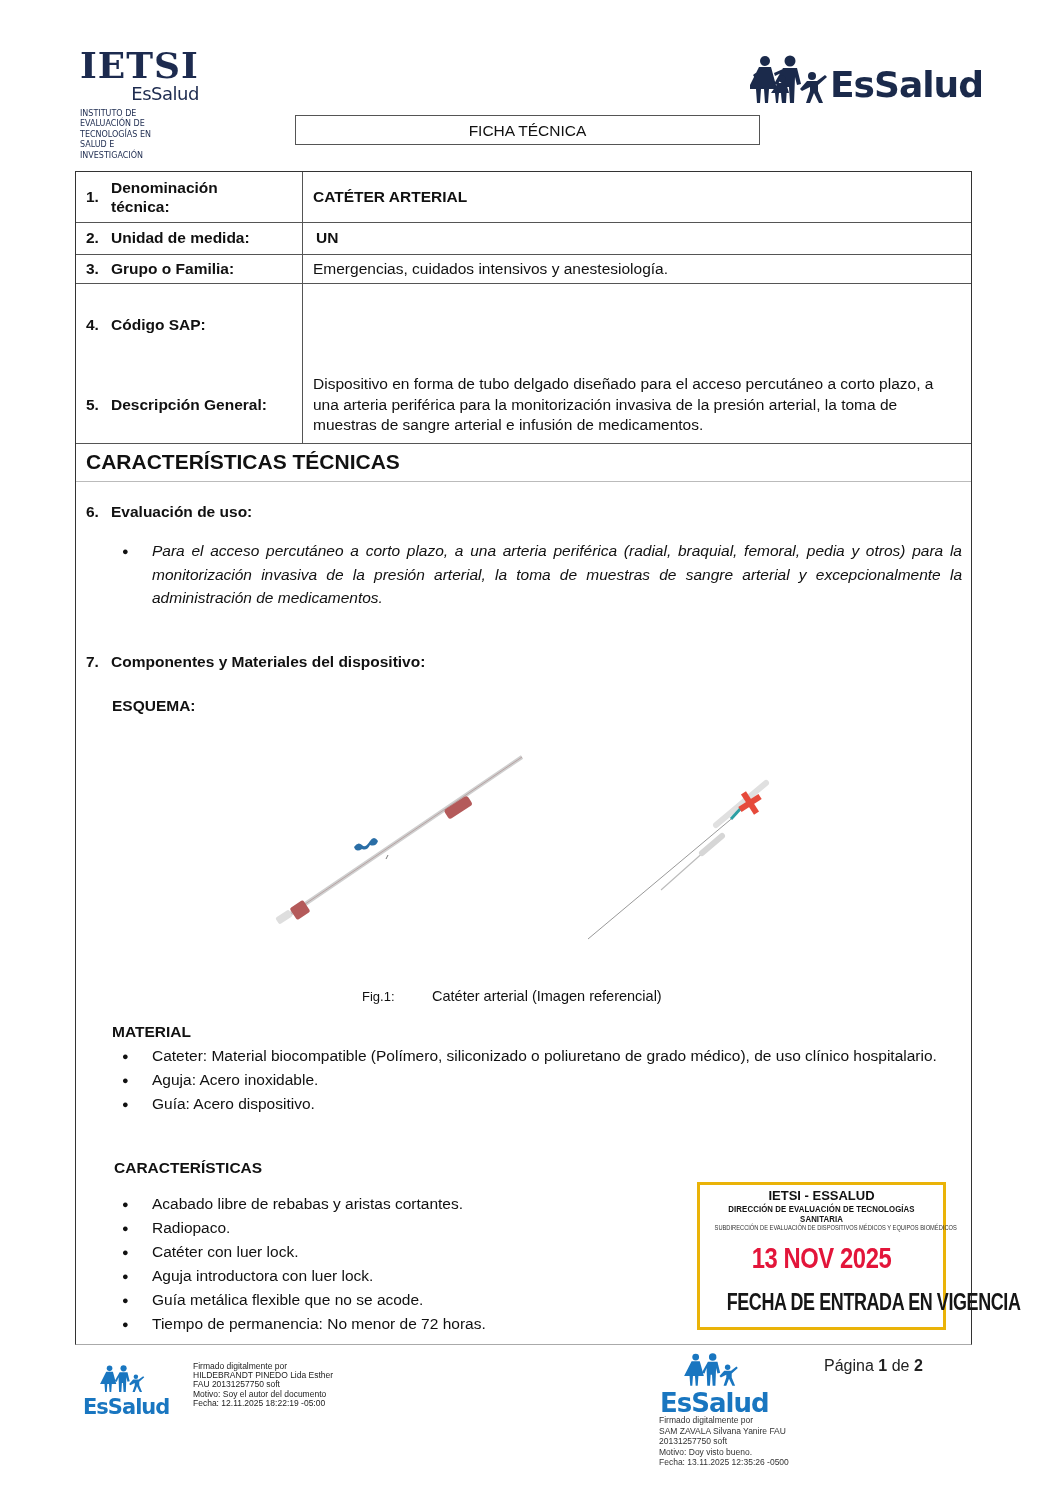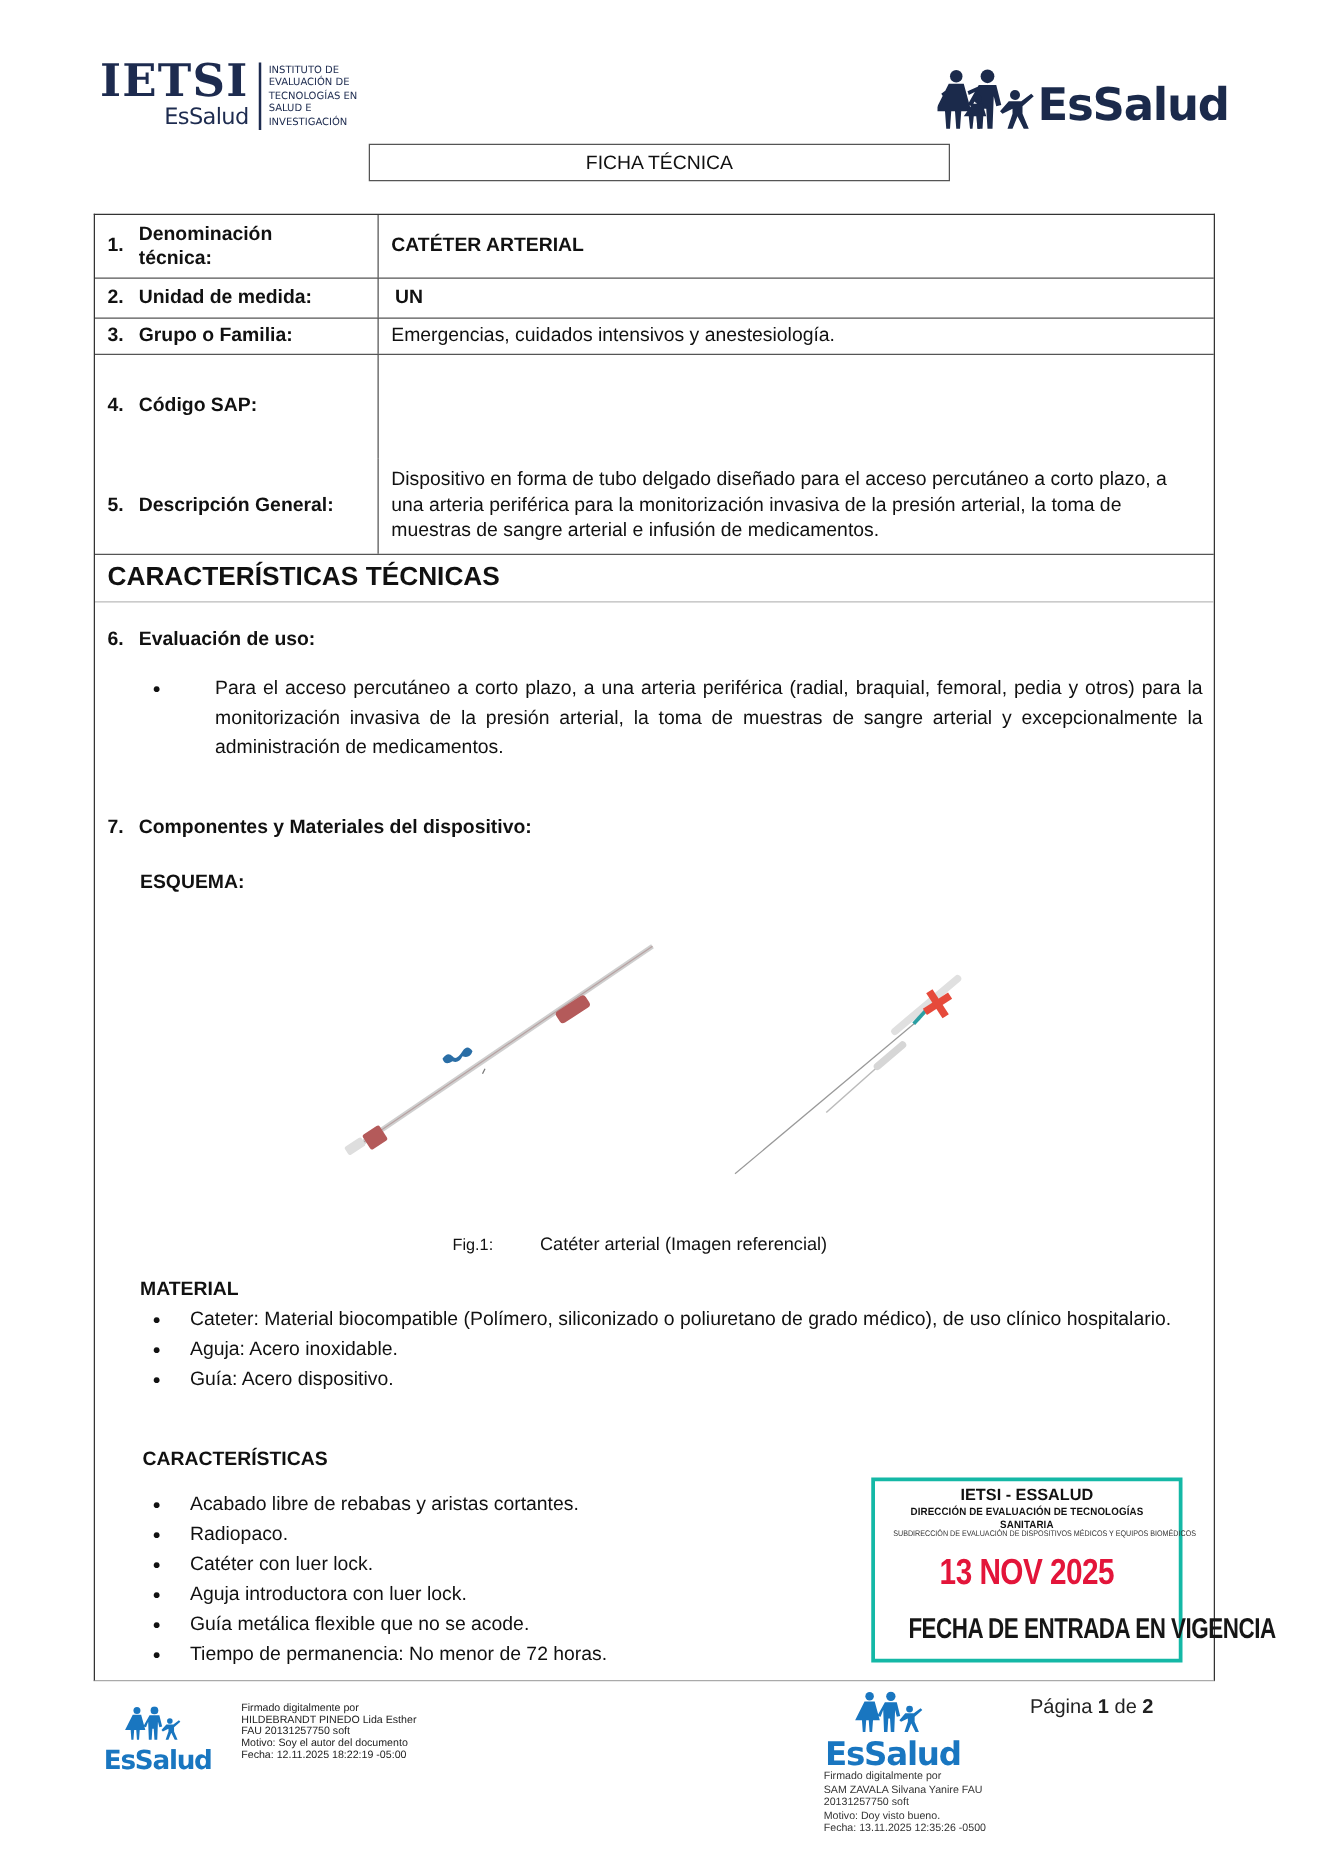--- a/index.html
+++ b/index.html
@@ -1,20 +1,20 @@
 <!DOCTYPE html>
 <html><head>
 <meta charset="utf-8">
 <style>
   html, body { margin: 0; padding: 0; background: #ffffff; }
   body { width: 1058px; height: 1497px; position: relative; overflow: hidden;
          font-family: "Liberation Sans", sans-serif; color: #111; }
 
   
-  .ietsi-logo { position: absolute; left: 80px; top: 48px; height: 58px; display: flex; align-items: flex-start; }
+  .ietsi-logo { position: absolute; left: 80px; top: 48px; height: 58px; display: flex; align-items: flex-start; flex-direction: column; }
   .ietsi-left { display: flex; flex-direction: column; align-items: flex-end; }
   .ietsi-word { font-family: "DejaVu Serif", serif; font-weight: 900; font-size: 36px; color: #1d2b4f; line-height: 34px; letter-spacing: 1px; }
   .ietsi-sub { font-family: "DejaVu Sans", sans-serif; font-size: 18px; color: #1d2b4f; line-height: 20px; margin-top: 2px; letter-spacing: -0.5px; }
   .ietsi-divider { width: 2px; height: 54px; background: #1d2b4f; margin: 2px 6px 0 8px; }
   .ietsi-inst { font-family: "DejaVu Sans", sans-serif; font-size: 8px; line-height: 10.4px; color: #1d2b4f; text-transform: uppercase; margin-top: 3px; }
 
   .essalud-top { position: absolute; left: 750px; top: 55px; display: flex; align-items: center; color: #1b2a4b; }
   .essalud-top .figs { width: 78px; height: 50px; }
   .essalud-top .brand { font-family: "DejaVu Sans", sans-serif; font-weight: bold; font-size: 36px; letter-spacing: -1px; margin-left: 2px; margin-top: 8px; }
 
@@ -35,38 +35,38 @@
   .desc { line-height: 20.5px; font-size: 15.5px; }
   .tall-noline { border-bottom: none; }
 
   .section-head { position: absolute; left: 0; right: 0; top: 271px; height: 38px; border-bottom: 1px solid #bbb;
                   font-weight: bold; font-size: 21px; line-height: 38px; padding-left: 10px; }
 
   .h6 { position: absolute; left: 10px; top: 331px; font-weight: bold; font-size: 15.5px; }
   .h6 .num, .h7 .num { display: inline-block; width: 25px; }
   .bullet-para { position: absolute; left: 40px; top: 367px; width: 846px; font-size: 15.5px; line-height: 23.5px; text-align: justify; }
   .bullet-para .dot, .blist .dot { position: absolute; left: 0; font-size: 11px; }
-  .bullet-para .txt { display: block; margin-left: 56px; }
+  .bullet-para .txt { display: block; margin-left: 36px; font-style: italic; }
 
   .h7 { position: absolute; left: 10px; top: 481px; font-weight: bold; font-size: 15.5px; }
   .esq { position: absolute; left: 36px; top: 525px; font-weight: bold; font-size: 15.5px; }
 
   .figure { position: absolute; left: 190px; top: 575px; width: 520px; height: 200px; }
   .fig-caption { position: absolute; left: 286px; top: 816px; font-size: 14.5px; }
   .fig-caption .fignum { font-size: 13px; display: inline-block; width: 70px; }
 
   .mat-head { position: absolute; left: 36px; top: 851px; font-weight: bold; font-size: 15.5px; }
   .blist { position: absolute; left: 46px; font-size: 15.5px; line-height: 24px; }
   .blist .item { position: relative; padding-left: 30px; }
   .mat-list { top: 872px; width: 840px; }
   .car-head { position: absolute; left: 38px; top: 987px; font-weight: bold; font-size: 15.5px; }
   .car-list { top: 1020px; width: 560px; }
 
   
-  .stamp { position: absolute; left: 621px; top: 1010px; width: 249px; height: 148px; border: 3px solid #14b8a6; box-sizing: border-box; text-align: center; }
+  .stamp { position: absolute; left: 621px; top: 1010px; width: 249px; height: 148px; border: 3px solid #eab308; box-sizing: border-box; text-align: center; }
   .stamp .s1 { font-weight: bold; font-size: 13px; margin-top: 3px; }
   .stamp .s2 { font-weight: bold; font-size: 8.5px; letter-spacing: 0.1px; margin-top: 1px; transform: scaleX(0.92); }
   .stamp .s3 { font-size: 6.5px; color: #333; margin-top: 0; transform: scaleX(0.88); white-space: nowrap; }
   .stamp .s4 { font-weight: bold; font-size: 29px; color: #e3153a; margin-top: 11px; transform: scaleX(0.82); letter-spacing: -0.5px; }
   .stamp .s5 { font-weight: bold; font-size: 23px; color: #161616; margin-top: 14px; transform: scaleX(0.78); white-space: nowrap; letter-spacing: -0.5px; }
 
   
   .foot-logo-left { position: absolute; left: 83px; top: 1365px; width: 80px; text-align: center; color: #1976c0; }
   .foot-logo-left .figs { width: 46px; height: 28px; }
   .foot-logo-left .brand { font-family: "DejaVu Sans", sans-serif; font-weight: bold; font-size: 21px; letter-spacing: -1px; line-height: 20px; }

